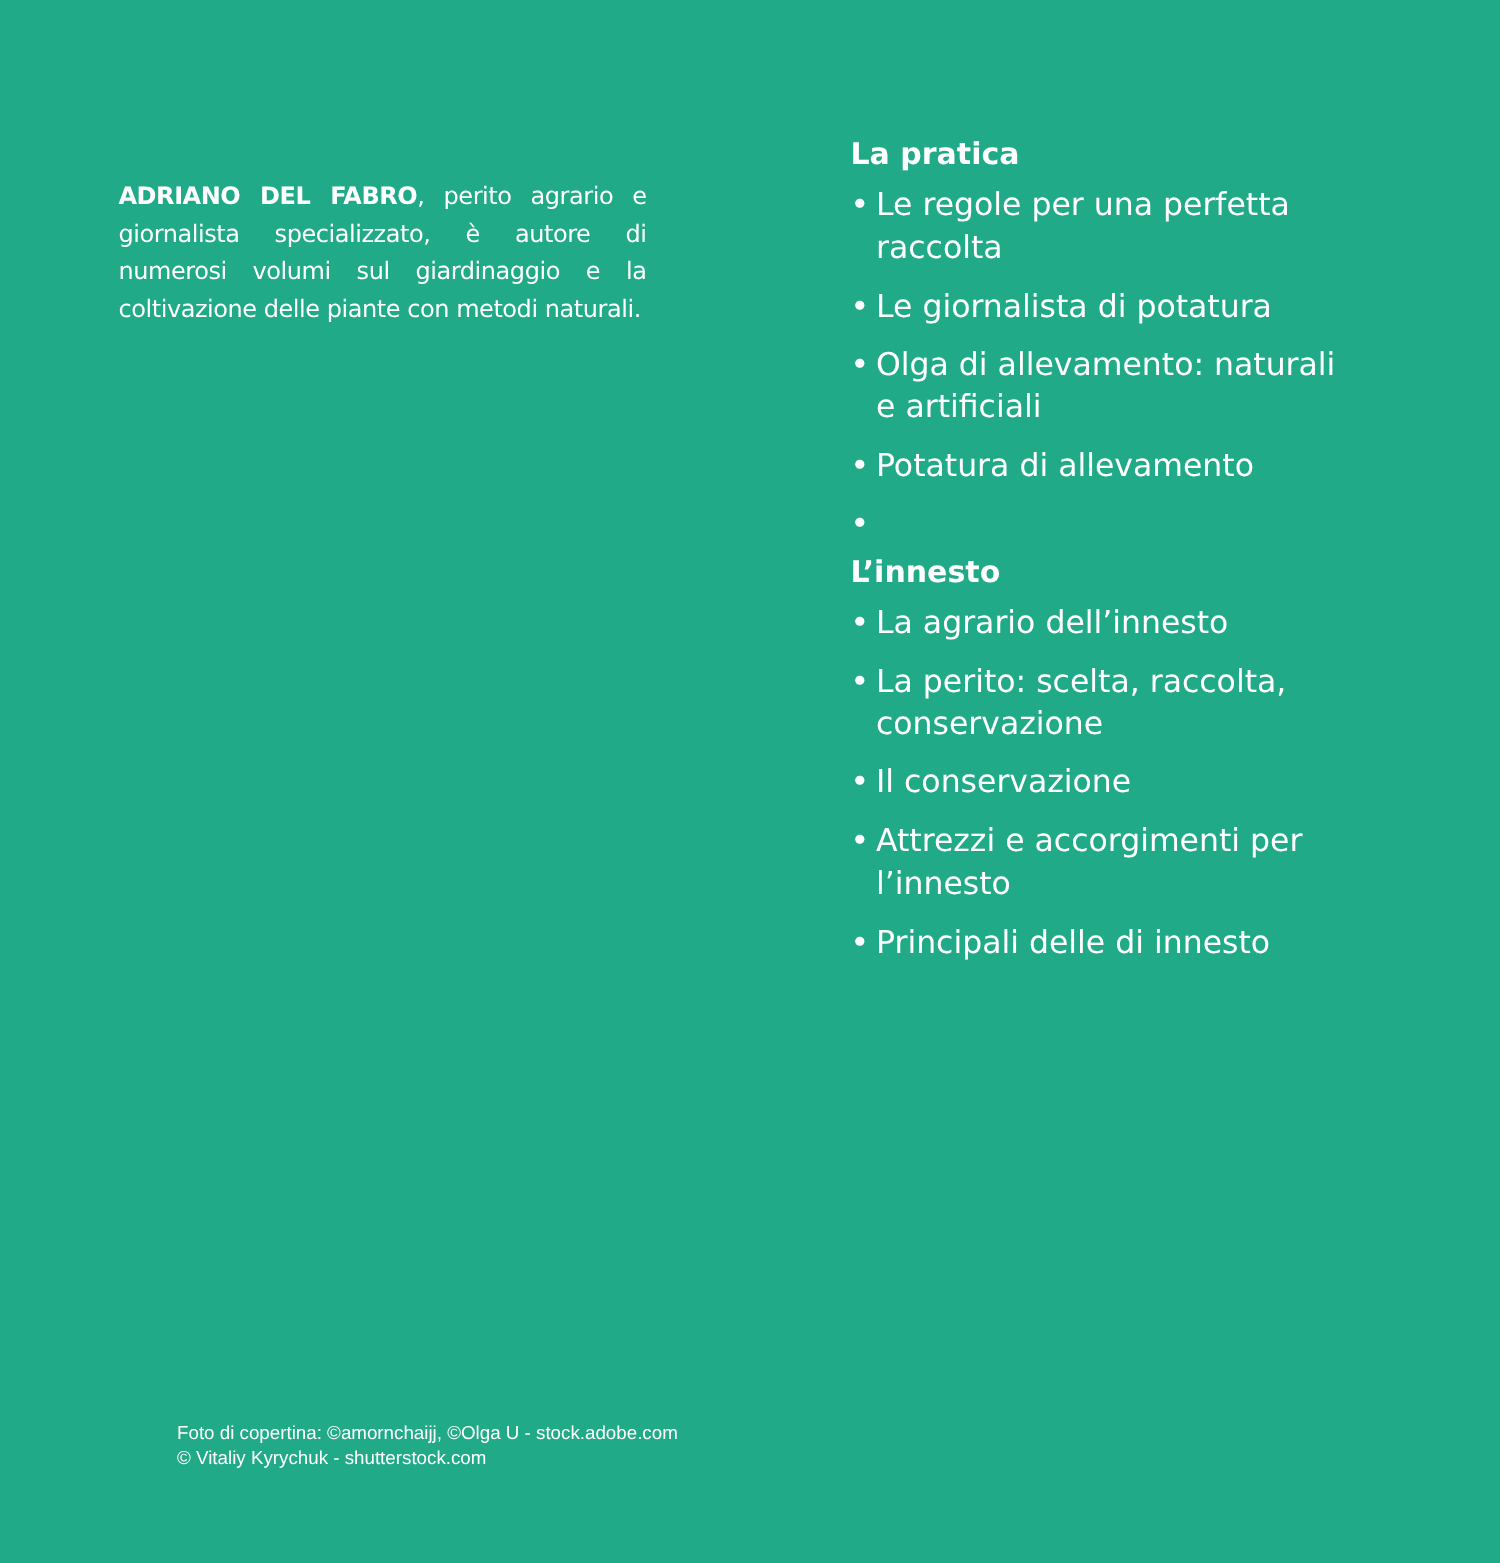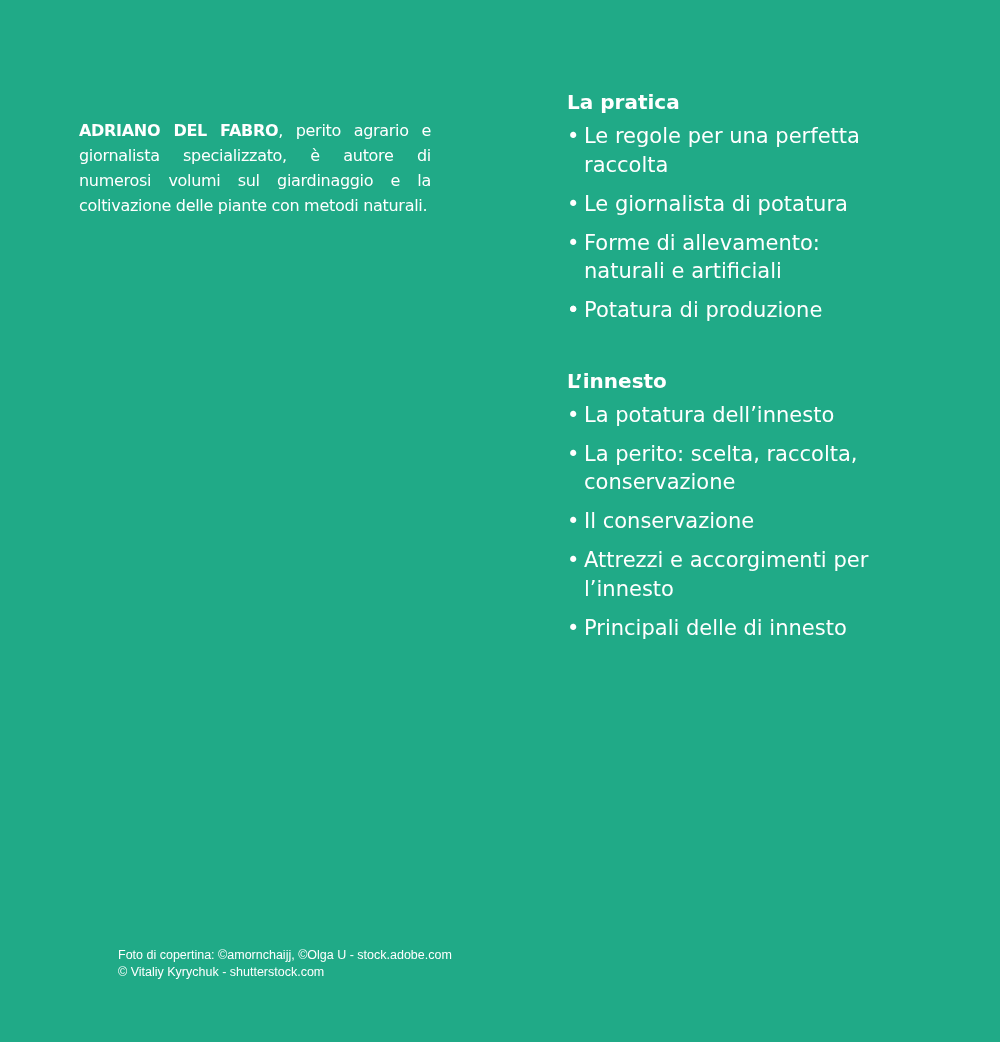--- a/index.html
+++ b/index.html
@@ -71,28 +71,28 @@
 
 <div class="author-bio">
   <span class="author-name">ADRIANO DEL FABRO</span><span>, perito agrario e giornalista specializzato, è autore di numerosi volumi sul giardinaggio e la coltivazione delle piante con metodi naturali.</span>
 </div>
 
 <div class="toc">
   <div class="section">
     <h2 class="section-title">La pratica</h2>
     <div class="item"><span class="bullet">•</span><span>Le regole per una perfetta raccolta</span></div>
     <div class="item"><span class="bullet">•</span><span>Le giornalista di potatura</span></div>
-    <div class="item"><span class="bullet">•</span><span>Forme di allevamento: naturali e artificiali</span></div>
+    <div class="item"><span class="bullet">•</span><span>Olga di allevamento: naturali e artificiali</span></div>
+    <div class="item"><span class="bullet">•</span><span>Potatura di allevamento</span></div>
     <div class="item"><span class="bullet">•</span></div>
-    <div class="item"><span class="bullet">•</span><span>Potatura di produzione</span></div>
   </div>
 
   <div class="section">
     <h2 class="section-title">L’innesto</h2>
-    <div class="item"><span class="bullet">•</span><span>La potatura dell’innesto</span></div>
+    <div class="item"><span class="bullet">•</span><span>La agrario dell’innesto</span></div>
     <div class="item"><span class="bullet">•</span><span>La perito: scelta, raccolta, conservazione</span></div>
     <div class="item"><span class="bullet">•</span><span>Il conservazione</span></div>
     <div class="item"><span class="bullet">•</span><span>Attrezzi e accorgimenti per l’innesto</span></div>
     <div class="item"><span class="bullet">•</span><span>Principali delle di innesto</span></div>
   </div>
 </div>
 
 <div class="credits">
   <div>Foto di copertina: ©amornchaijj, ©Olga U - stock.adobe.com</div>
   <div>© Vitaliy Kyrychuk - shutterstock.com</div>

